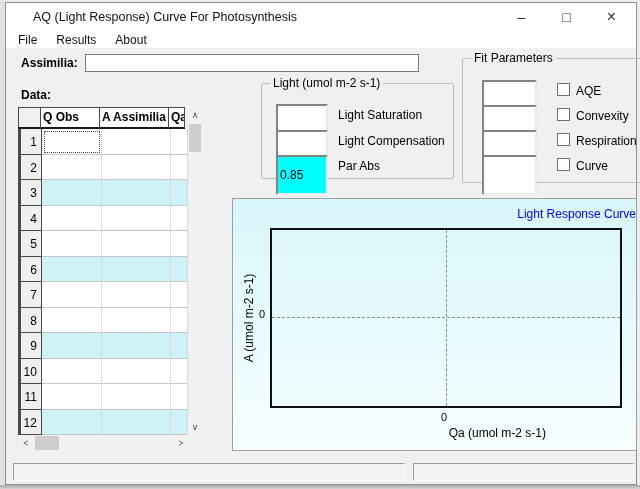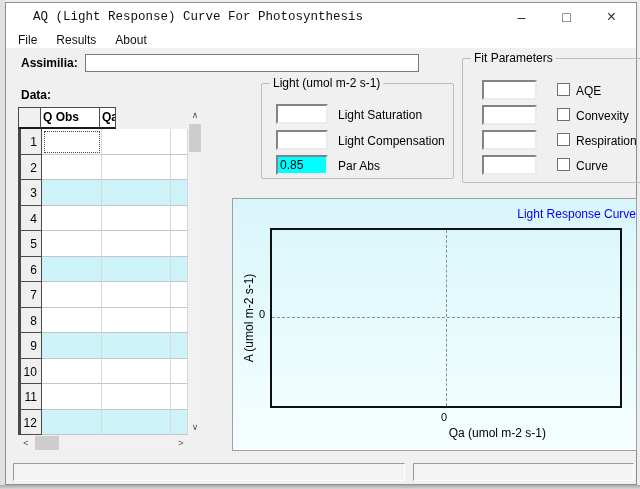--- a/index.html
+++ b/index.html
@@ -2,30 +2,30 @@
 <html><head>
 <meta charset="utf-8">
 <style>
   html,body{margin:0;padding:0;background:#f5f5f5;}
   *{box-sizing:border-box;font-family:"Liberation Sans",sans-serif;}
   .screen{position:relative;width:640px;height:489px;overflow:hidden;background:#ededed;}
   .edge-left{position:absolute;left:0;top:0;width:5px;height:489px;background:#e2e2e2;}
   .edge-bottom{position:absolute;left:0;bottom:0;width:640px;height:4px;background:linear-gradient(#a8a8a8,#d6d6d6);}
   .window{position:absolute;left:5px;top:2px;width:632px;height:483px;background:#f0f0f0;border:1px solid #8f8f8f;}
   .titlebar{position:absolute;left:0;top:0;width:100%;height:28px;background:#ffffff;display:flex;align-items:center;}
-  .title{margin-left:27px;font-size:12.5px;color:#111;font-family:Liberation Mono, monospace;}
+  .title{margin-left:27px;font-size:12.5px;color:#111;}
   .winbtns{position:absolute;right:2px;top:0;height:28px;display:flex;}
   .winbtn{width:45px;height:28px;display:flex;align-items:center;justify-content:center;font-size:14px;color:#333;}
   .winbtn.close{font-size:16px;}
   .menubar{position:absolute;left:0;top:28px;width:100%;height:17px;background:#ffffff;font-size:12px;color:#111;padding-left:5px;display:flex;align-items:center;}
   .menu-item{margin-right:5px;padding:0 7px;}
   .lbl{position:absolute;font-size:12px;color:#000;}
   .bold{font-weight:bold;}
   input.flat{position:absolute;border:1px solid #7a7a7a;background:#fff;font-size:12px;padding:0 3px;outline:none;}
-  .inset3d{border:2px solid;border-color:#838383 #ebebeb #ebebeb #838383;background:#fff;font-size:12px;padding:8px 2px;outline:none;}
+  .inset3d{border:2px solid;border-color:#838383 #ebebeb #ebebeb #838383;background:#fff;font-size:12px;padding:18px 2px;outline:none;}
   .groupbox{position:absolute;border:1px solid #bdbdbd;border-radius:2px;margin-left:28px;}
   .groupbox .gb-title{position:absolute;top:-8px;left:8px;background:#f0f0f0;padding:0 3px;font-size:12px;color:#000;}
   .fieldrow-input{position:absolute;width:52px;height:20px;}
   .cb{position:absolute;width:13px;height:13px;background:#fff;border:1px solid #707070;}
   
   .tablewrap{position:absolute;left:12px;top:104px;width:184px;height:346px;}
   .thead{position:absolute;left:0;top:0;height:22px;display:flex;}
   .th{border:1px solid #4a4a4a;border-bottom:2px solid #1a1a1a;background:#fff;font-size:12px;font-weight:bold;overflow:hidden;white-space:nowrap;padding:2px 1px 0 2px;margin-left:-1px;}
   .th.corner{background:#f0f0f0;margin-left:0;}
   .tbody{position:absolute;left:0;top:22px;width:170px;height:306px;border-left:2px solid #4a4a4a;}
@@ -77,20 +77,21 @@
       </div>
 
     <span class="lbl bold" style="left:15px;top:53px;">Assimilia:</span>
     <input class="flat" style="left: 79px; top: 51px; width: 334px; height: 18px;" value="">
 
     <span class="lbl bold" style="left:15px;top:85px;">Data:</span>
     <div class="tablewrap">
       <div class="thead">
           <div class="th corner" style="width: 23px;"></div>
           <div class="th" style="width: 60px;">Q Obs</div>
+          <div class="th" style="width: 70px;">A Assimilia</div>
           <div class="th" style="width: 17px;">Qa</div>
         </div>
       <div class="tbody">
           <div class="trow">
             <div class="rnum">1</div>
             <div class="tcell focus" style="width: 60px;"></div>
             <div class="tcell" style="width: 70px;"></div>
             <div class="tcell" style="width: 17px;"></div>
           </div>
           <div class="trow">

